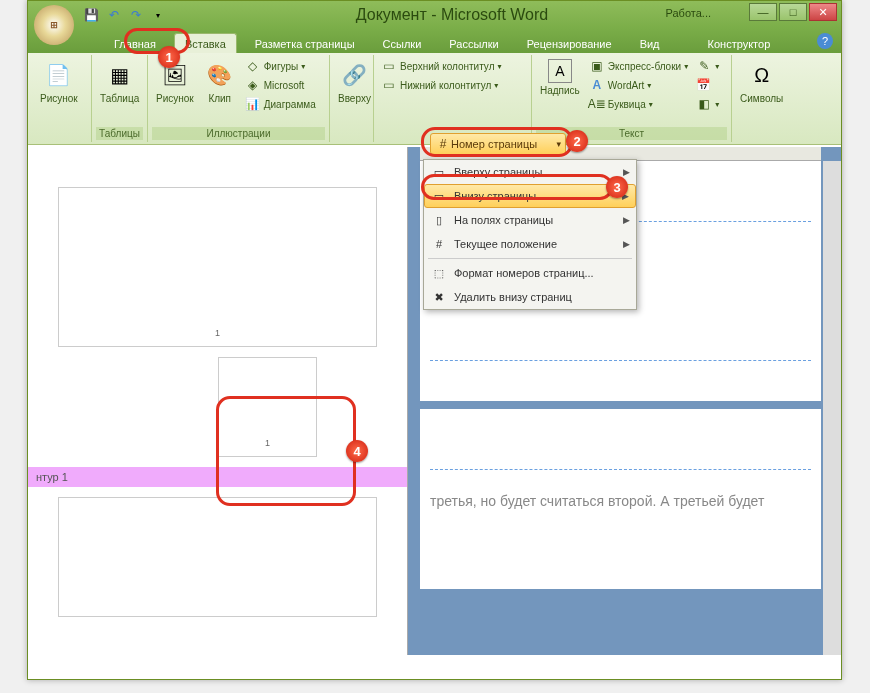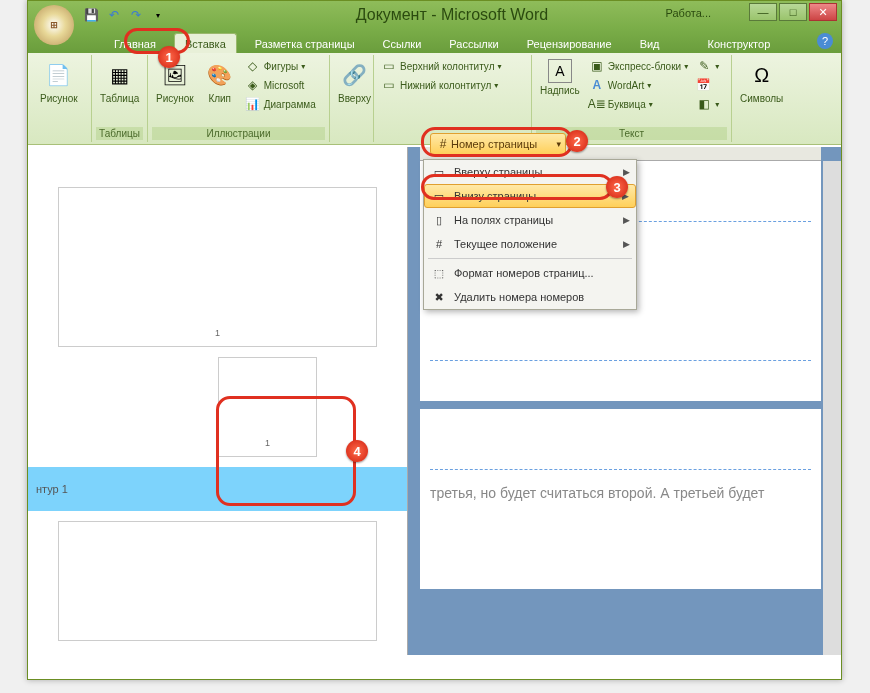--- a/index.html
+++ b/index.html
@@ -32,21 +32,21 @@
 .menu-item { display:flex; align-items:center; padding:3px 6px; font-size:11px; color:#333; position:relative; cursor:pointer;}
 .menu-item .mi-icon { width:18px;height:18px;margin-right:6px;display:inline-flex;align-items:center;justify-content:center;font-size:11px;}
 .menu-item .arrow { position:absolute; right:6px; font-size:9px; color:#555;}
 .menu-item.highlighted { background:linear-gradient(#ffe9a8,#ffd05a); border:1px solid #e0a030; border-radius:3px; padding:2px 5px;}
 .menu-sep{ height:1px; background:#ccc; margin:2px 4px;}
 .doc-area { position:absolute; left:0; top:146px; right:0; bottom:24px; background:#7396bd; display:flex;}
 .left-pane{ width:380px; background:#fff; border-right:1px solid #aaa; position:relative; }
 .right-pane{ flex:1; background:#7396bd; position:relative; padding:12px;}
 .page-preview{ background:#fff; margin:10px 30px; height:160px; border:1px solid #ccc; position:relative;}
 .page-num{position:absolute;bottom:8px;left:50%;transform:translateX(-50%);font-size:9px;color:#666;}
-.gallery-title{ padding:16px 8px; font-size:11px; color:#555; background:#7dd3fc;}
+.gallery-title{ padding:4px 8px; font-size:11px; color:#555; background:#f0abfc;}
 .right-page{ background:#fff; height:240px; position:relative; margin-bottom:8px;}
 .dashed{ position:absolute; left:10px; right:10px; border-top:1px dashed #6aa0e0;}
 .doc-text{ position:absolute; font-size:14px; color:#888; }
 .ruler{ position:absolute; top:0; left:12px; right:20px; height:14px; background:#e8e8e0; border-bottom:1px solid #aaa;}
 .vscroll{ position:absolute; right:0; top:14px; bottom:0; width:18px; background:#ddd;}
 .statusbar{ position:absolute; left:0; right:0; bottom:0; height:24px; background:linear-gradient(#c8e0a8,#a8c878); display:flex; align-items:center; padding:0 8px; font-size:10px; color:#3a5a1a; justify-content:space-between;}
 .status-right{display:flex;align-items:center;gap:8px;}
 .zoom-slider{width:100px;height:4px;background:#8aa85a;position:relative;}
 .zoom-slider::after{content:"";position:absolute;left:50%;top:-4px;width:8px;height:12px;background:#5a7a3a;border-radius:2px;}
 
@@ -247,21 +247,21 @@
         <span>Текущее положение</span>
         <span class="arrow">▶</span>
       </div>
     <div class="menu-sep"></div>
     <div class="menu-item">
         <span class="mi-icon">⬚</span>
         <span>Формат номеров страниц...</span>
       </div>
     <div class="menu-item">
         <span class="mi-icon">✖</span>
-        <span>Удалить номера номеров</span>
+        <span>Удалить внизу страниц</span>
       </div>
   </div>
 
   <div class="doc-area">
     <div class="left-pane">
       <div class="page-preview" style="margin-top:40px">
           <div class="page-num">1</div>
         </div>
       <div class="page-preview" style="margin:10px 90px 10px 190px;height:100px">
           <div class="page-num">1</div>
@@ -272,21 +272,21 @@
     <div class="right-pane">
       <div class="ruler"></div>
       <div class="vscroll"></div>
       <div style="position:absolute;left:12px;right:20px;top:14px;bottom:0;overflow:hidden">
         <div class="right-page">
           <div class="dashed" style="top:60px"></div>
           <div class="dashed" style="bottom:40px"></div>
         </div>
         <div class="right-page" style="height:180px">
           <div class="dashed" style="top:60px"></div>
-          <div class="doc-text" style="top:76px;left:10px">третья, но будет считаться второй. А третьей будет</div>
+          <div class="doc-text" style="top:84px;left:10px">третья, но будет считаться второй. А третьей будет</div>
         </div>
       </div>
     </div>
   </div>
 
 </div>
 
 <div class="callout" style="left:124px;top:28px;width:66px;height:26px"></div>
 <div class="badge" style="left:158px;top:46px">1</div>
 

